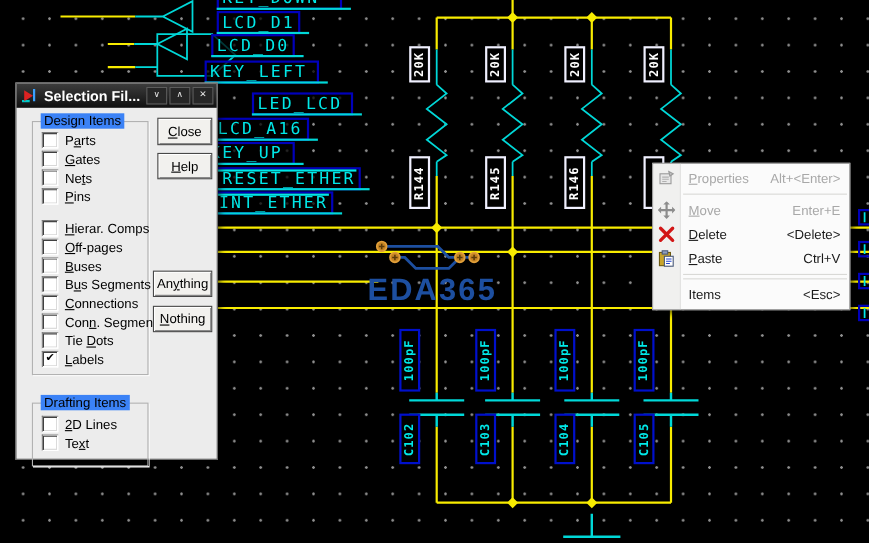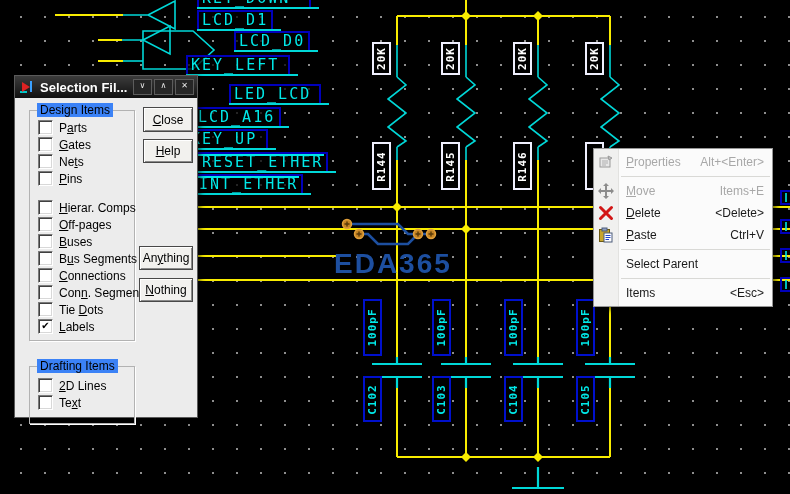--- a/index.html
+++ b/index.html
@@ -139,21 +139,21 @@
           </g>
       </g>
     </g>
   </svg>
 
   <div class="watermark" id="watermark" style="left:334px;top:248px;color:#1d4fa0;">EDA365</div>
 
   <div class="layer" id="labels">
       <div class="netlabel" style="left: 197px; top: -12px; min-width: 104px;">KEY_DOWN</div>
       <div class="netlabel" style="left: 197px; top: 10px; min-width: 58px;">LCD_D1</div>
-      <div class="netlabel" style="left: 192px; top: 31px; min-width: 60px; margin-left: 42px;">LCD_D0</div>
+      <div class="netlabel" style="left: 192px; top: 31px; min-width: 60px;">LCD_D0</div>
       <div class="netlabel" style="left: 186px; top: 55px; min-width: 94px;">KEY_LEFT</div>
       <div class="netlabel" style="left: 193px; top: 84px; min-width: 82px; margin-left: 36px;">LED_LCD</div>
       <div class="netlabel" style="left: 193px; top: 107px; min-width: 78px;">LCD_A16</div>
       <div class="netlabel" style="left: 186px; top: 129px; min-width: 72px;">KEY_UP</div>
       <div class="netlabel ovl" style="left: 186px; top: 152px; min-width: 120px;">'RESET_ETHER</div>
       <div class="netlabel ovl" style="left: 183px; top: 174px; min-width: 108px;">'INT_ETHER</div>
       <div class="vlabel white" style="left: 372px; top: 42px; width: 15px; height: 29px;">
         <span>20K</span>
       </div>
       <div class="vlabel white" style="left: 372px; top: 142px; width: 15px; height: 44px;">
@@ -308,21 +308,21 @@
         <div class="msep"></div>
         <div class="mitem disabled">
           <div class="micon">
             <svg width="16" height="16" viewBox="0 0 16 16">
               <g fill="#8c8c8c">
                 <path d="M8 0 L11 3 H9 V7 H13 V5 L16 8 L13 11 V9 H9 V13 H11 L8 16 L5 13 H7 V9 H3 V11 L0 8 L3 5 V7 H7 V3 H5 Z"></path>
               </g>
             </svg>
           </div>
           <div class="mlabel"><u>M</u>ove</div>
-          <div class="mshort">Items+E</div>
+          <div class="mshort">Enter+E</div>
         </div>
         <div class="mitem">
           <div class="micon">
             <svg width="16" height="16" viewBox="0 0 16 16">
               <path d="M2.5 2.5 L13.5 13.5 M13.5 2.5 L2.5 13.5" stroke="#d21616" stroke-width="3" stroke-linecap="round"></path>
             </svg>
           </div>
           <div class="mlabel"><u>D</u>elete</div>
           <div class="mshort">&lt;Delete&gt;</div>
         </div>
@@ -332,25 +332,20 @@
               <rect x="1.5" y="2.5" width="10" height="12" fill="#c8a52c" stroke="#6d5a12"></rect>
               <rect x="4" y="1" width="5" height="3" fill="#8f9fc0" stroke="#4a5a7a"></rect>
               <rect x="6" y="6" width="8" height="9" fill="#ffffff" stroke="#4a5a7a"></rect>
               <path d="M7.5 8.5 H12.5 M7.5 10.5 H12.5 M7.5 12.5 H11" stroke="#2244cc" stroke-width="1"></path>
             </svg>
           </div>
           <div class="mlabel"><u>P</u>aste</div>
           <div class="mshort">Ctrl+V</div>
         </div>
         <div class="msep"></div>
-        <div class="mitem">
-          <div class="micon"></div>
-          <div class="mlabel">Select Parent</div>
-          <div class="mshort"></div>
-        </div>
         <div class="msep"></div>
         <div class="mitem">
           <div class="micon"></div>
           <div class="mlabel">Items</div>
           <div class="mshort">&lt;Esc&gt;</div>
         </div>
       </div>
   </div>
 
 </div>

